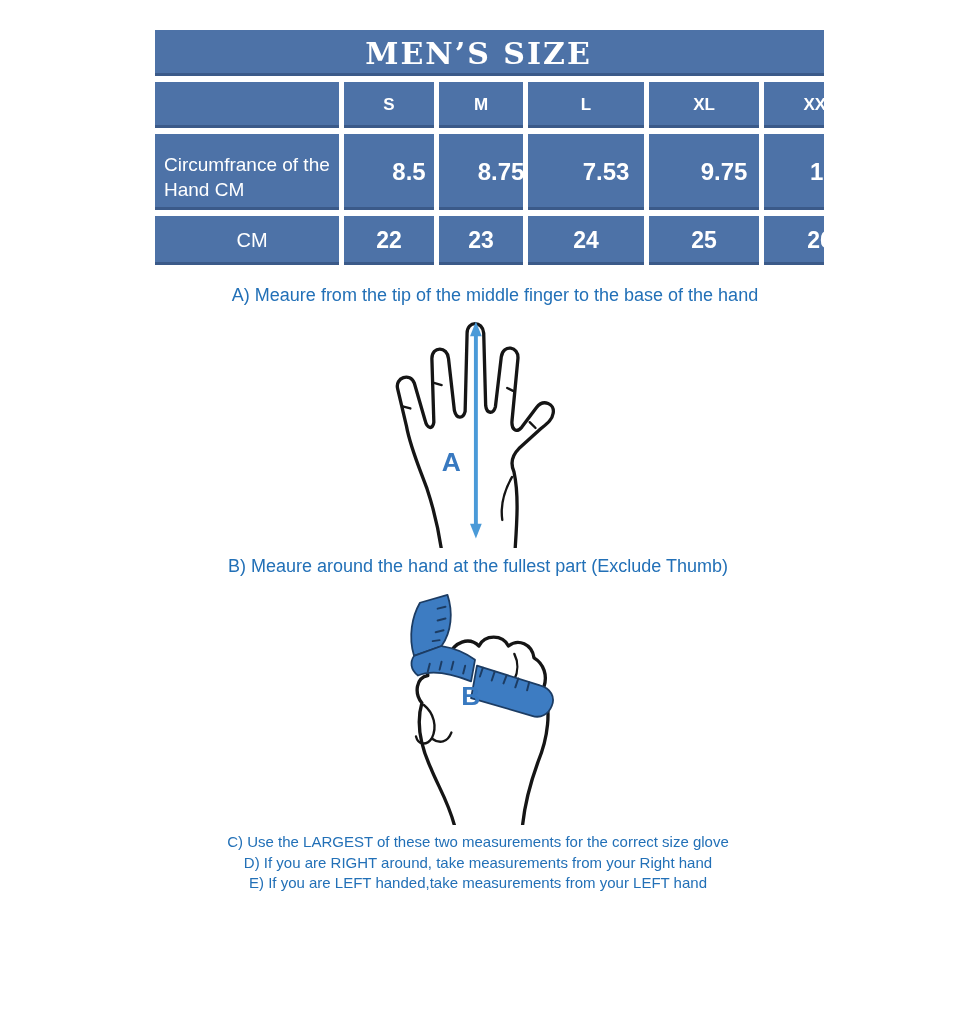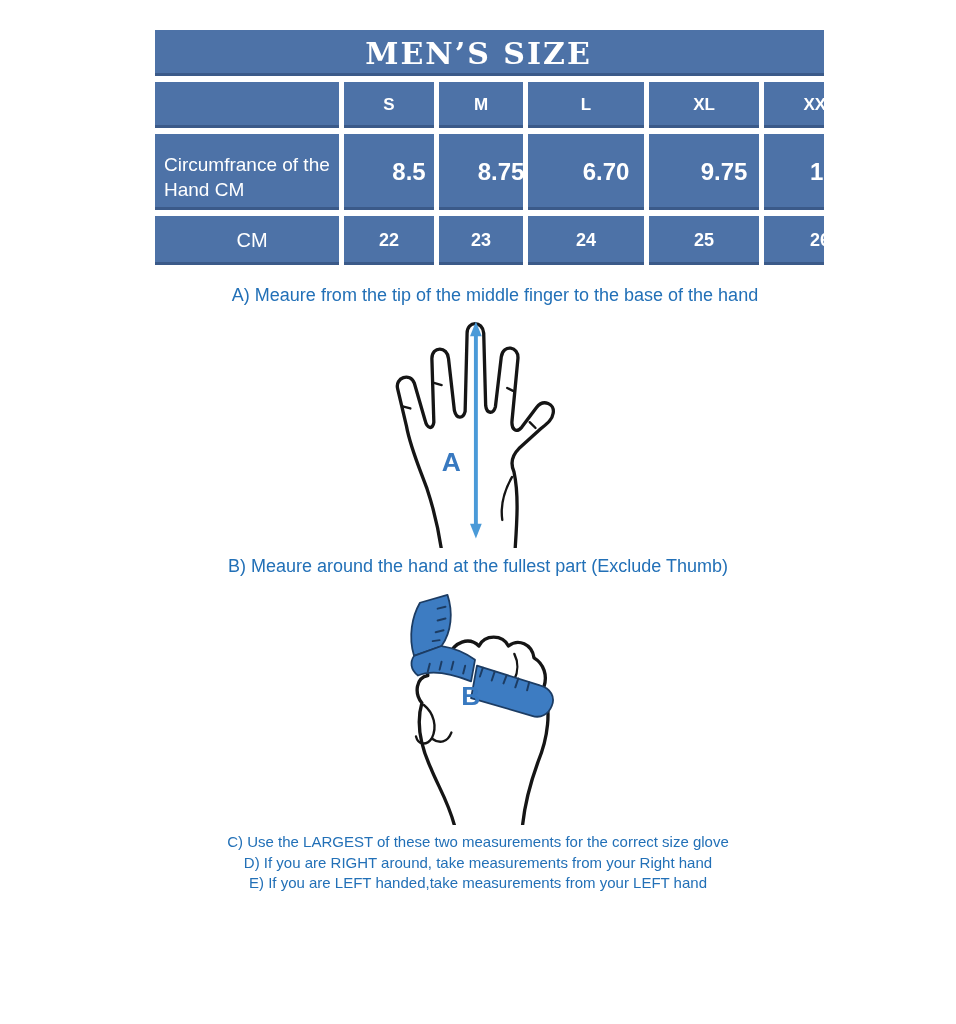--- a/index.html
+++ b/index.html
@@ -22,21 +22,21 @@
     display:flex; align-items:center; justify-content:center;
     box-shadow: inset 0 -3px 0 rgba(15,30,60,.28);
   }
   .title-cell { grid-column:1 / -1; }
   .title-cell span {
     font-family:"DejaVu Serif", serif; font-weight:bold;
     font-size:30px; letter-spacing:2px;
     transform:translateX(-37px);
   }
   .head  { font-size:17px; font-weight:bold; }
-  .value { font-size:18px; font-weight:bold; }
+  .value { font-size:23px; font-weight:bold; }
   .value.big { font-size:24px;padding-left:40px; }
   .row-label {
     justify-content:flex-start; text-align:left;
     padding:12px 6px 0 9px; font-size:19px; line-height:1.3;
   }
   .cm-label { font-size:20px;padding-left:10px; }
 
   
   .note {
     position:absolute; width:956px; text-align:center;
@@ -77,21 +77,21 @@
     <div class="cell"></div>
     <div class="cell head">S</div>
     <div class="cell head">M</div>
     <div class="cell head">L</div>
     <div class="cell head">XL</div>
     <div class="cell head">XXL</div>
 
     <div class="cell row-label">Circumfrance of the Hand CM</div>
     <div class="cell value big">8.5</div>
     <div class="cell value big">8.75</div>
-    <div class="cell value big">6.70</div>
+    <div class="cell value big">7.53</div>
     <div class="cell value big">9.75</div>
     <div class="cell value big">10.25</div>
 
     <div class="cell cm-label">CM</div>
     <div class="cell value">22</div>
     <div class="cell value">23</div>
     <div class="cell value">24</div>
     <div class="cell value">25</div>
     <div class="cell value">26</div>
   </div>

